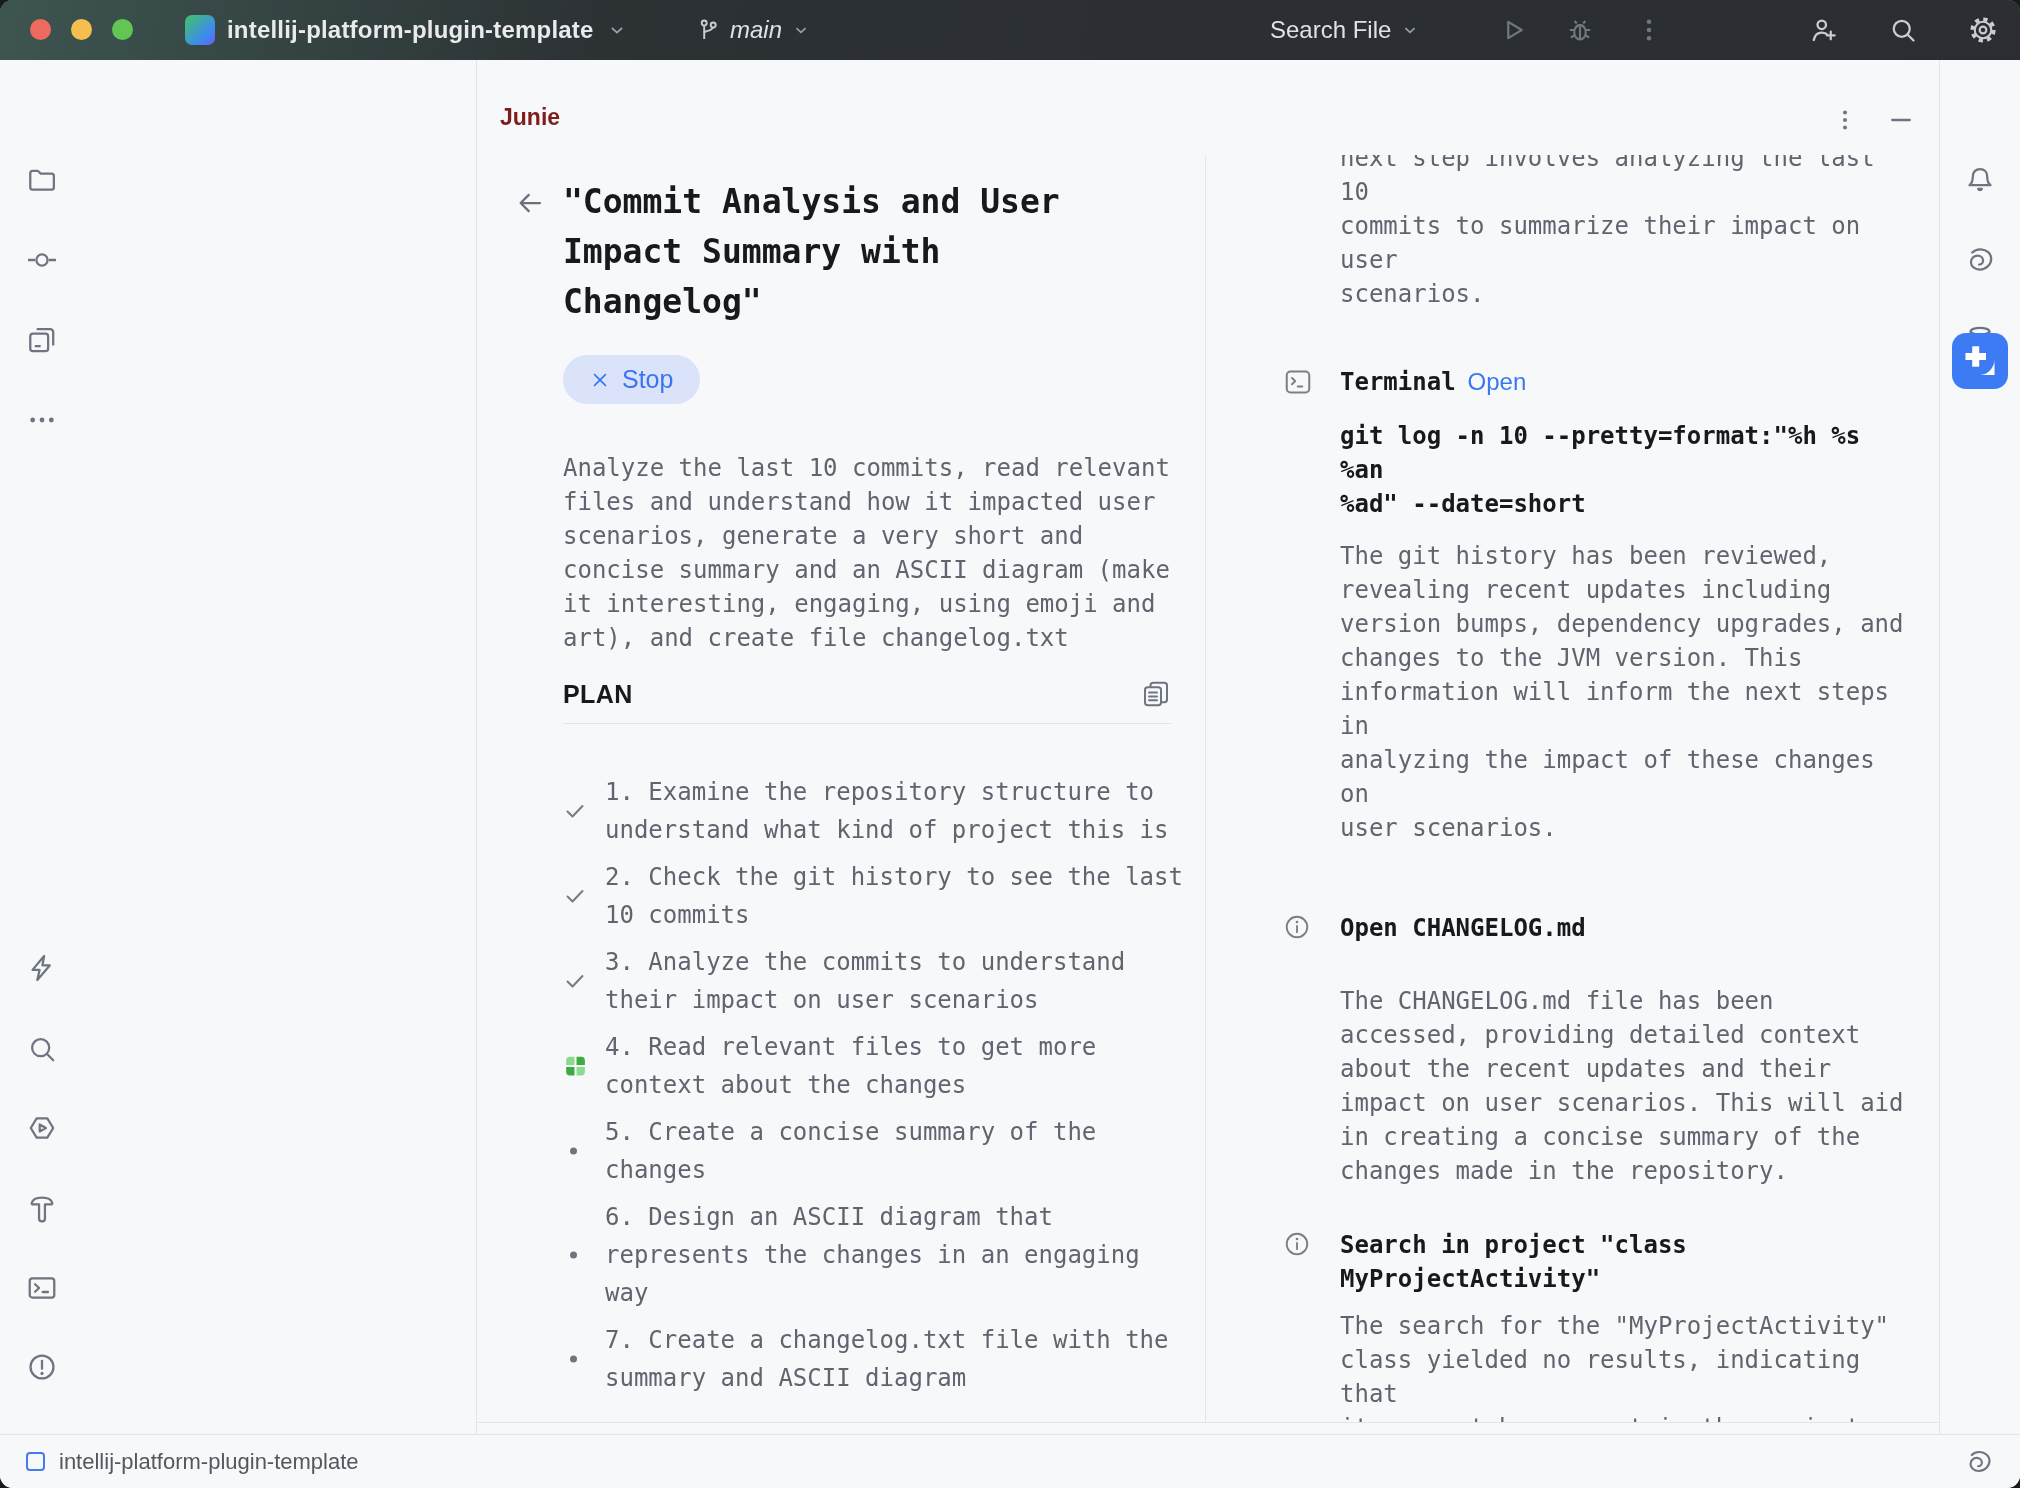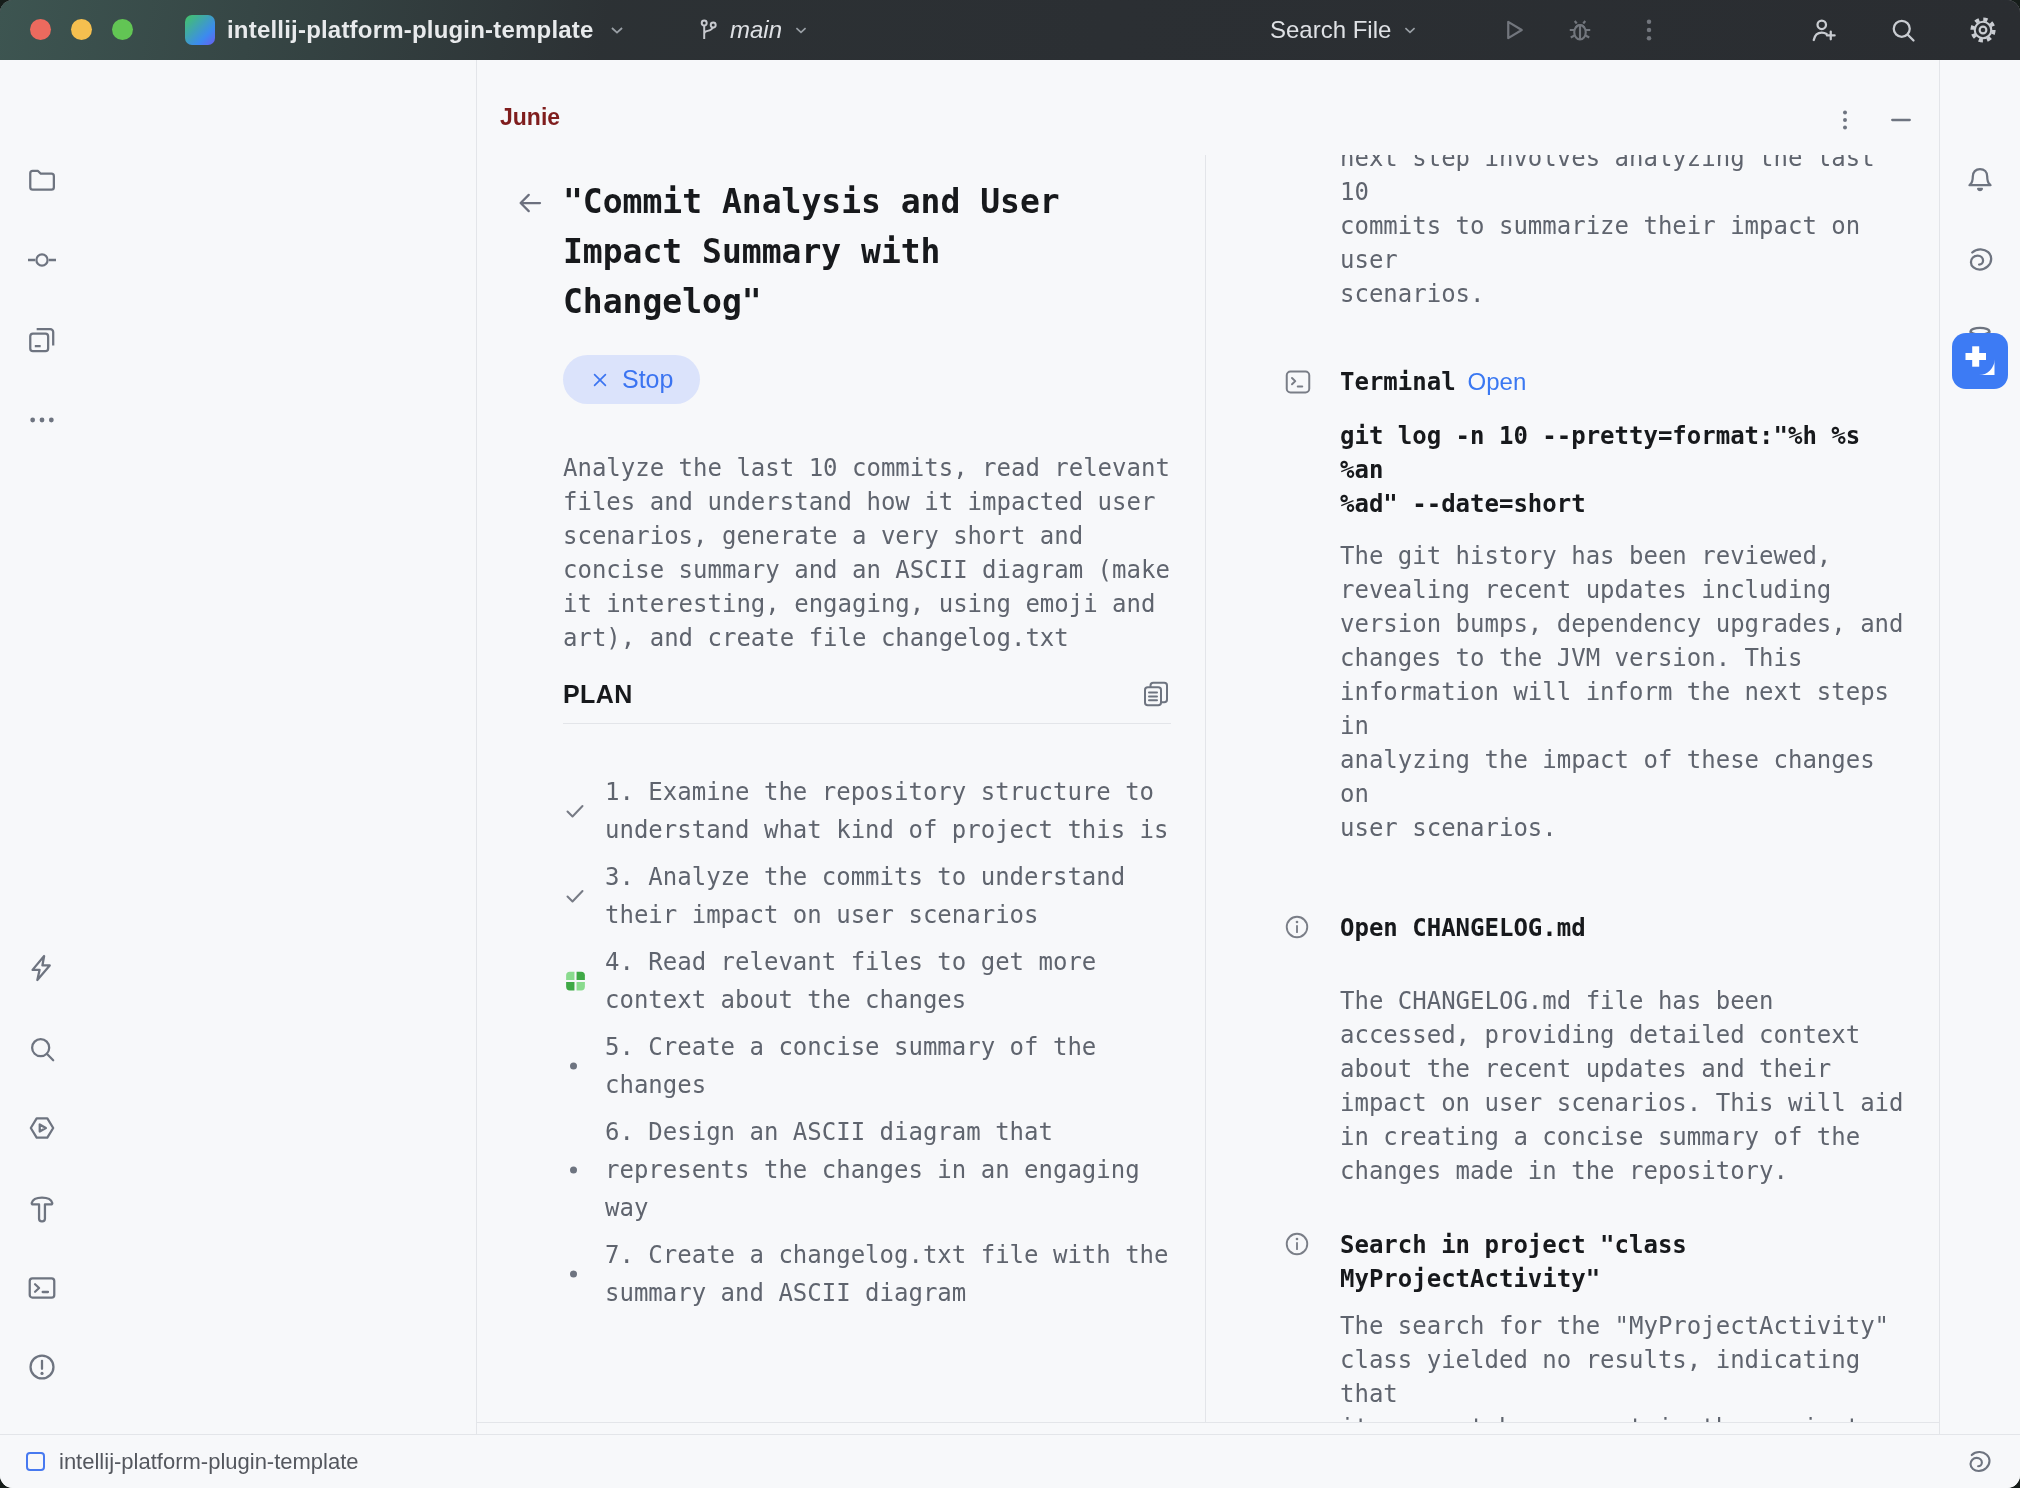--- a/index.html
+++ b/index.html
@@ -311,20 +311,29 @@
 
         <ul class="plan-list">
           <li>
             <span class="pi pi-check">
                 <svg width="24" height="24" viewBox="0 0 24 24" fill="none" stroke="currentColor" stroke-width="2" stroke-linecap="round" stroke-linejoin="round">
                   <path d="M4.5 12.5l5 5L19.5 7"></path>
                 </svg>
               </span>
             <div class="mono pre">1. Examine the repository structure to
 understand what kind of project this is</div>
+          </li>
+          <li>
+            <span class="pi pi-check">
+                <svg width="24" height="24" viewBox="0 0 24 24" fill="none" stroke="currentColor" stroke-width="2" stroke-linecap="round" stroke-linejoin="round">
+                  <path d="M4.5 12.5l5 5L19.5 7"></path>
+                </svg>
+              </span>
+            <div class="mono pre">2. Check the git history to see the last
+10 commits</div>
           </li>
           <li>
             <span class="pi pi-check">
                 <svg width="24" height="24" viewBox="0 0 24 24" fill="none" stroke="currentColor" stroke-width="2" stroke-linecap="round" stroke-linejoin="round">
                   <path d="M4.5 12.5l5 5L19.5 7"></path>
                 </svg>
               </span>
             <div class="mono pre">3. Analyze the commits to understand
 their impact on user scenarios</div>
           </li>

